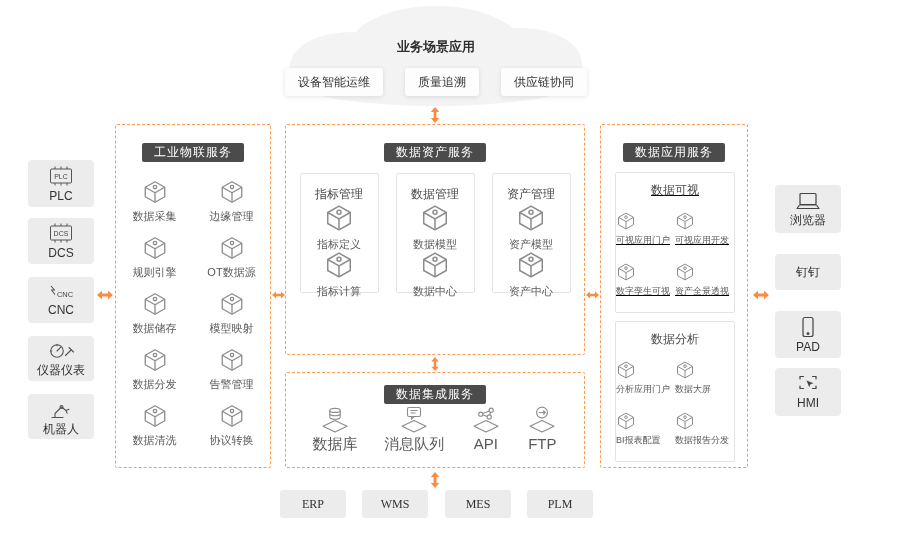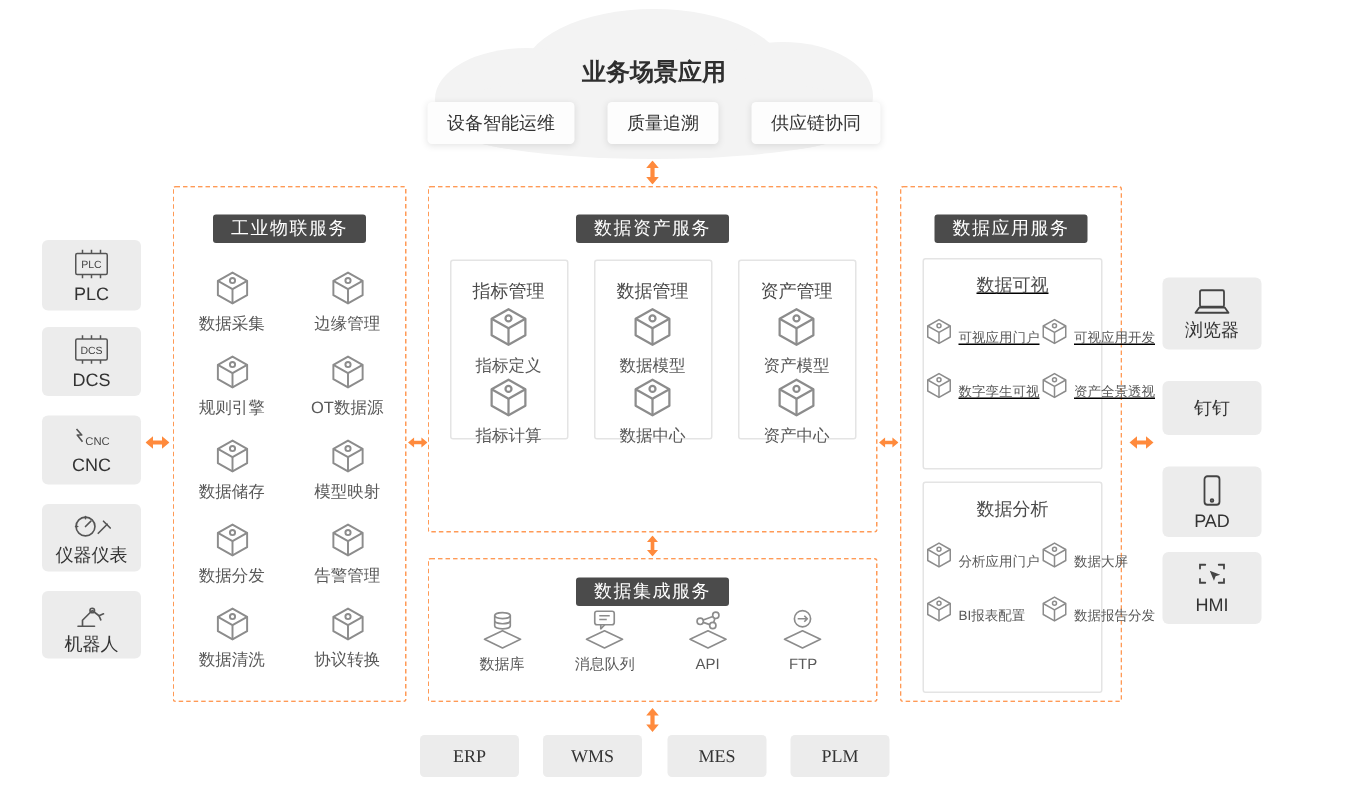--- a/index.html
+++ b/index.html
@@ -8,21 +8,21 @@
   .stage { position:relative; width:898px; height:537px; background:#fff; overflow:hidden; }
 
   
   .cloud { position:absolute; left:286px; top:6px; width:300px; height:100px; }
   .cloud .c { position:absolute; background:#f3f3f3; border-radius:50%; }
   .c1 { left:62px; top:0; width:176px; height:88px; }
   .c2 { left:4px; top:26px; width:122px; height:68px; }
   .c3 { left:176px; top:22px; width:120px; height:72px; }
   .c4 { left:0; top:44px; width:300px; height:56px; border-radius:28px; }
   .cloud-title { position:absolute; top:32px; left:0; width:100%; text-align:center;
-                 font-size:16px; font-weight:bold; color:#2f2f2f; }
+                 font-size:13px; font-weight:bold; color:#2f2f2f; }
   .cloud-apps { position:absolute; top:62px; left:-20px; width:340px; display:flex; justify-content:center; gap:22px; }
   .app-chip { background:#fdfdfd; border-radius:3px; height:28px; display:flex; align-items:center;
               padding:0 13px; font-size:12px; color:#333; box-shadow:0 1px 5px rgba(0,0,0,0.10); white-space:nowrap; }
 
   
   .device-box { position:absolute; width:66px; background:#ececec; border-radius:4px;
                 display:flex; flex-direction:column; align-items:center; justify-content:center;
                 gap:3px; color:#333; }
   .device-box .dlabel { font-size:12px; line-height:13px; }
   .sys-box { position:absolute; top:490px; width:66px; height:28px; background:#ececec; border-radius:3px;
@@ -50,30 +50,30 @@
   .iot-grid { position:absolute; top:54px; left:0; width:100%;
               display:grid; grid-template-columns:1fr 1fr; row-gap:13px; }
 
   .asset-groups { position:absolute; top:48px; left:0; width:100%; display:flex; justify-content:center; gap:17px; }
   .group-box { width:79px; height:120px; border:1px solid #e4e4e4; background:#fff; border-radius:2px;
                display:flex; flex-direction:column; align-items:center; }
   .group-title { font-size:12px; color:#4a4a4a; margin-top:12px; }
   .group-items { flex:1; width:100%; display:flex; flex-direction:column; justify-content:space-evenly; align-items:center; }
 
   .int-items { position:absolute; top:32px; left:0; width:100%; display:flex; justify-content:space-evenly; }
-  .int-items .ilabel { font-size:10px; }
+  .int-items .ilabel { font-size:15px; }
   .int-items .item { gap:3px; }
 
   .app-group { position:absolute; left:14px; width:120px; height:141px; border:1px solid #e4e4e4;
                background:#fff; border-radius:2px; }
   #app-group-vis { top:47px;text-decoration:underline; }
   #app-group-ana { top:196px; }
   .app-group .group-title { display:block; text-align:center; margin-top:9px; }
   .mini-grid { display:grid; grid-template-columns:1fr 1fr; row-gap:16px; margin-top:12px; }
-  .mini-item { display:flex; flex-direction:row; align-items:flex-end; gap:3px; }
+  .mini-item { display:flex; flex-direction:column; align-items:flex-start; gap:3px; }
   .mini-item .ilabel { font-size:9px; }
 
   
   .arrow { position:absolute; color:#ff8a3c; line-height:0; }
 
   
   .dicon { display:block; }
   .dicon text { font-family:"Liberation Sans", sans-serif; }
 </style>
 </head>

